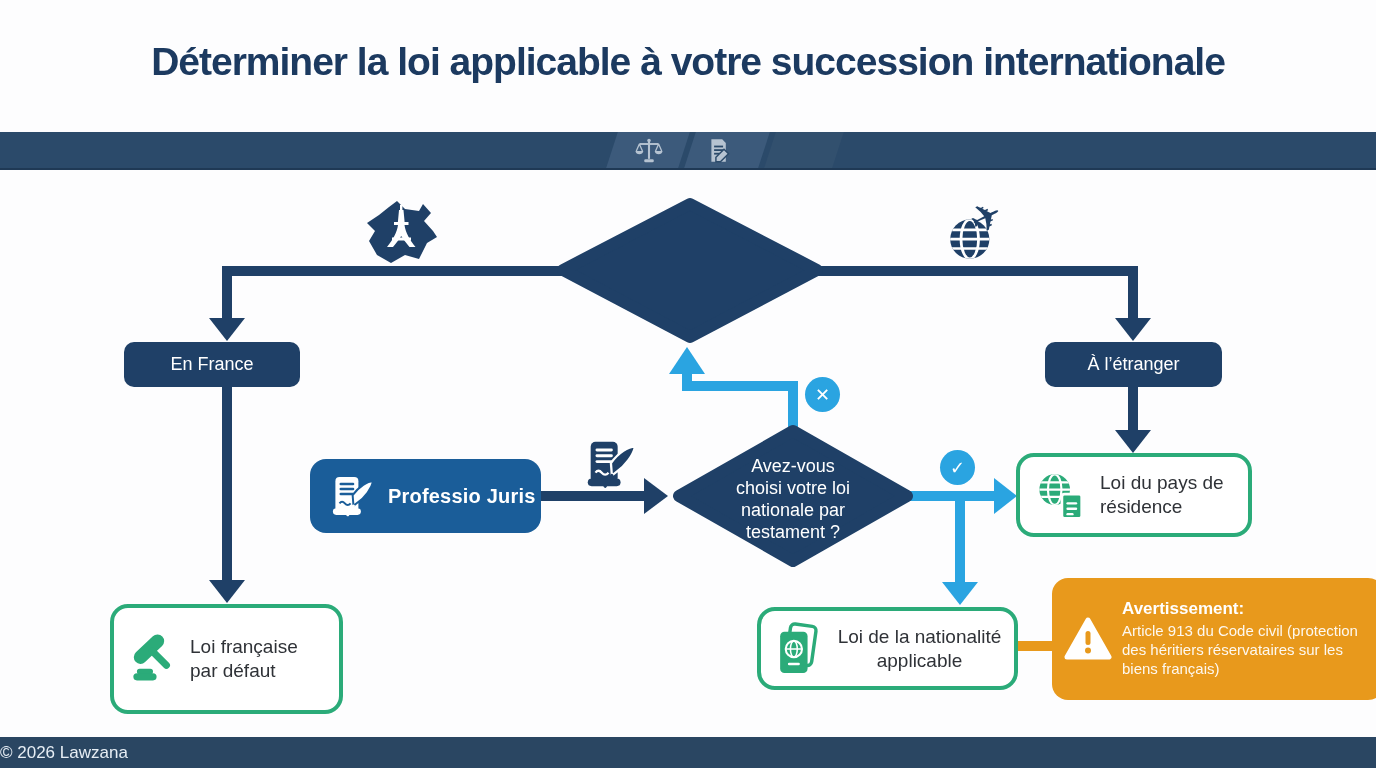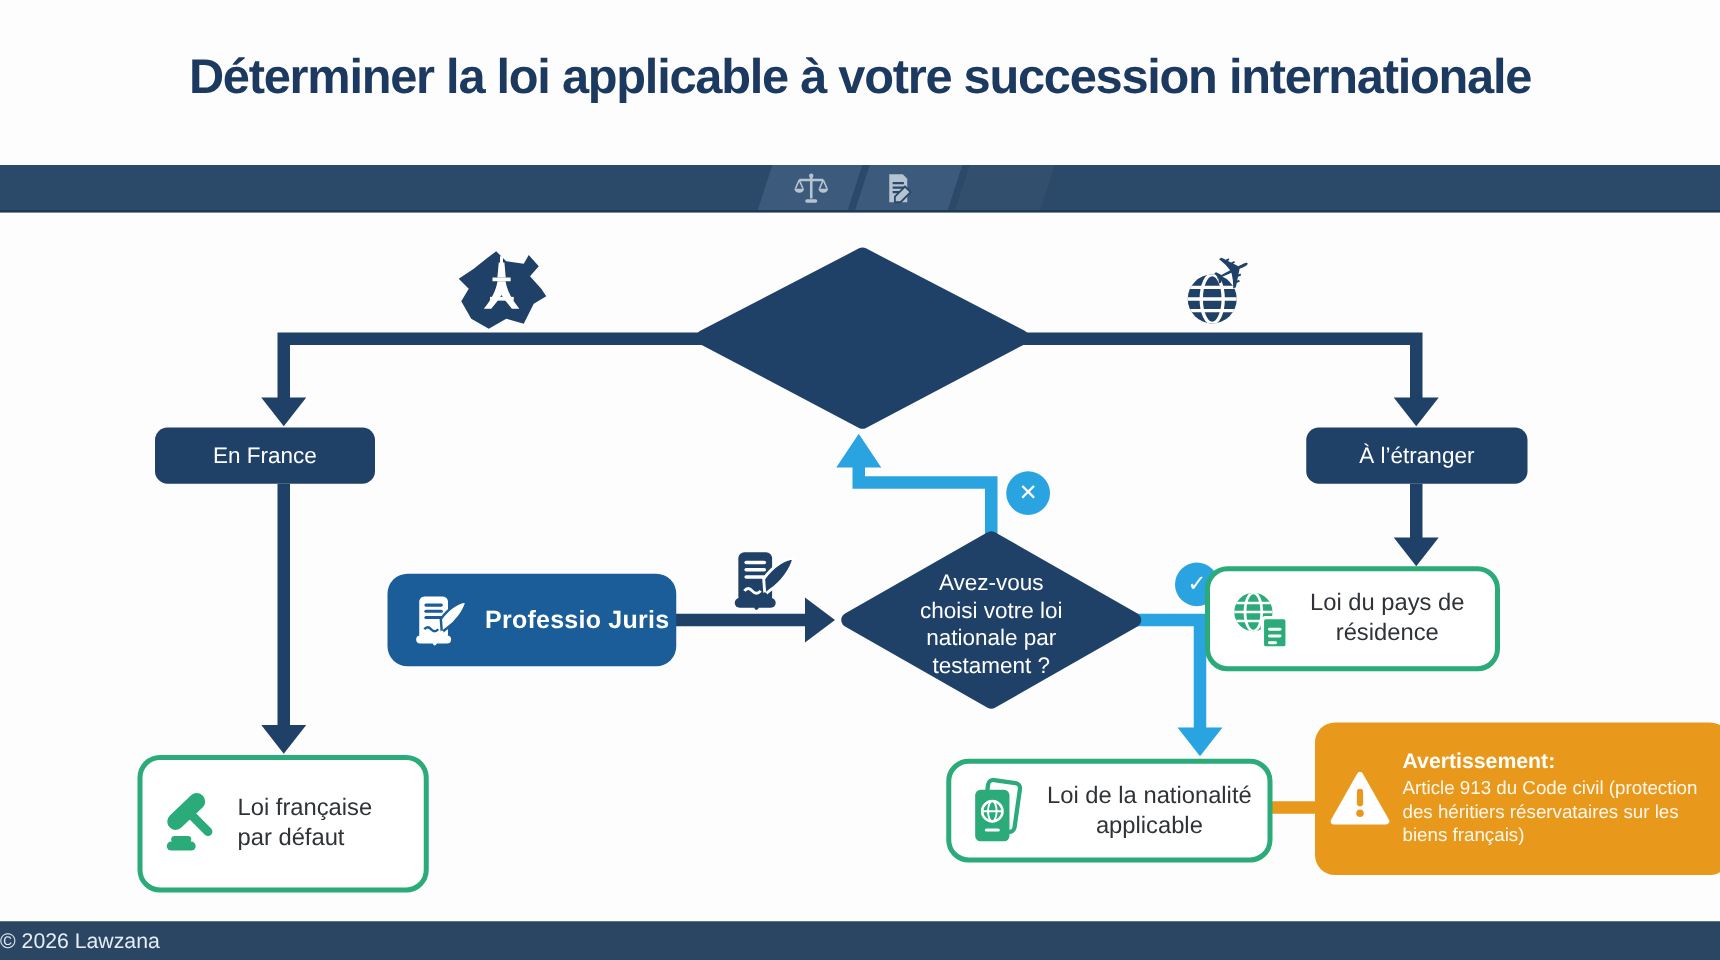--- a/index.html
+++ b/index.html
@@ -184,21 +184,21 @@
       <line x1="27" y1="19" x2="43" y2="35" stroke="#2bab79" stroke-width="8" stroke-linecap="round"></line>
       <rect x="10" y="39" width="18" height="6" rx="3" fill="#2bab79"></rect>
       <rect x="6" y="44" width="26" height="8" rx="4" fill="#2bab79"></rect>
     </svg>
     <div>
       <div>Loi française</div>
       <div>par défaut</div>
     </div>
   </div>
 
-  <div class="abs greenbox" style="left:964px;top:453px;width:236px;height:84px;text-align:center;">
+  <div class="abs greenbox" style="left:1016px;top:453px;width:236px;height:84px;">
     <svg width="54" height="54" viewBox="0 0 60 60">
       <defs>
           <clipPath id="gdclip">
             <circle cx="23" cy="24" r="17"></circle>
           </clipPath>
         </defs>
       <circle cx="23" cy="24" r="17" fill="#2bab79"></circle>
       <g clip-path="url(#gdclip)" stroke="#ffffff" stroke-width="2.4" fill="none">
         <ellipse cx="23" cy="24" rx="7.5" ry="17"></ellipse>
         <line x1="4" y1="24" x2="42" y2="24"></line>

